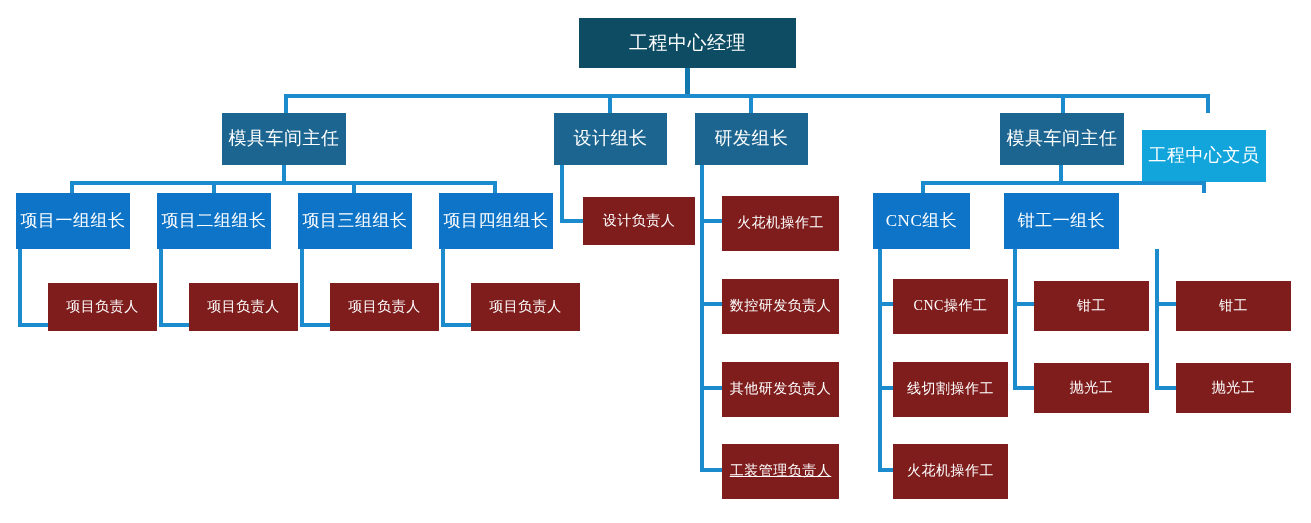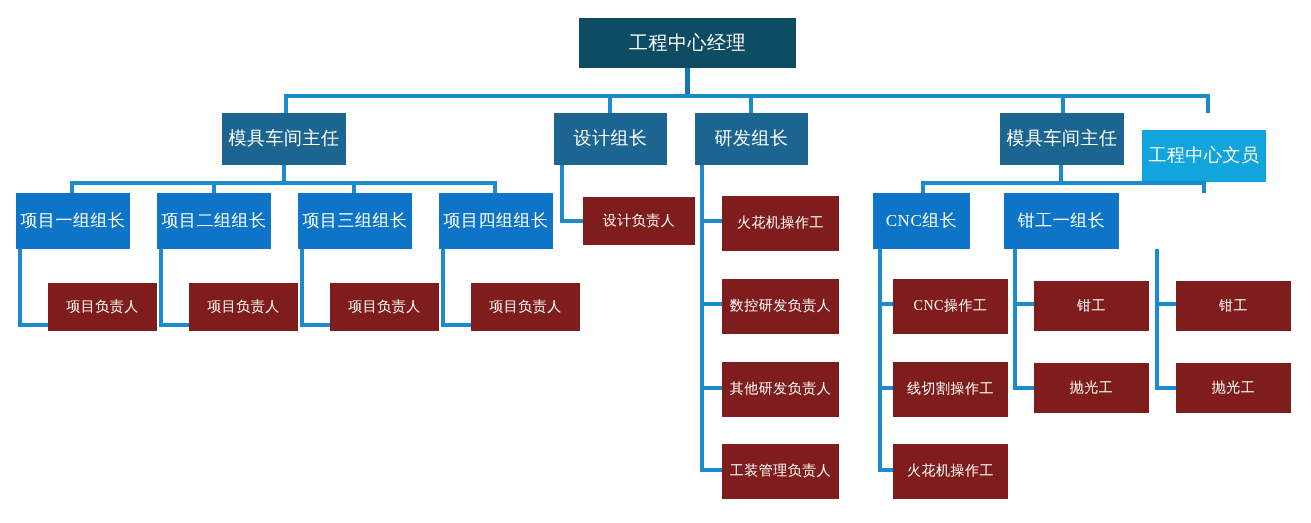--- a/index.html
+++ b/index.html
@@ -130,21 +130,21 @@
 
   <div class="node t-leaf" style="left:722px;top:196px;width:117px;height:55px;">
     <span>火花机操作工</span>
   </div>
   <div class="node t-leaf" style="left:722px;top:279px;width:117px;height:55px;">
     <span>数控研发负责人</span>
   </div>
   <div class="node t-leaf" style="left:722px;top:362px;width:117px;height:55px;">
     <span>其他研发负责人</span>
   </div>
-  <div class="node t-leaf" style="left:722px;top:444px;width:117px;height:55px;">
+  <div class="node t-leaf" style="left:722px;top:444px;width:117px;height:55px;text-decoration:underline;">
     <span>工装管理负责人</span>
   </div>
 
   <div class="conn vline" style="left:1059px;top:165px;height:18px;"></div>
   <div class="conn hline" style="left:921px;top:181px;width:285px;height:4px;"></div>
   <div class="conn vline" style="left:921px;top:181px;height:12px;"></div>
   <div class="conn vline" style="left:1202px;top:181px;height:12px;"></div>
 
   <div class="node t-lead" style="left:873px;top:193px;width:97px;height:56px;">
     <span>CNC组长</span>

